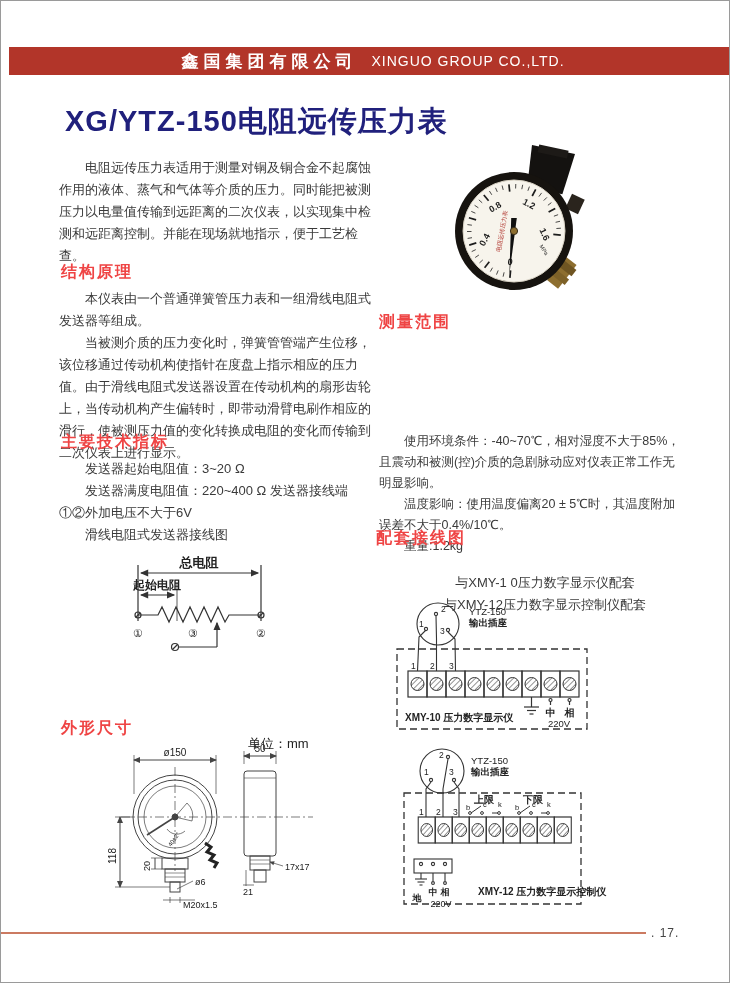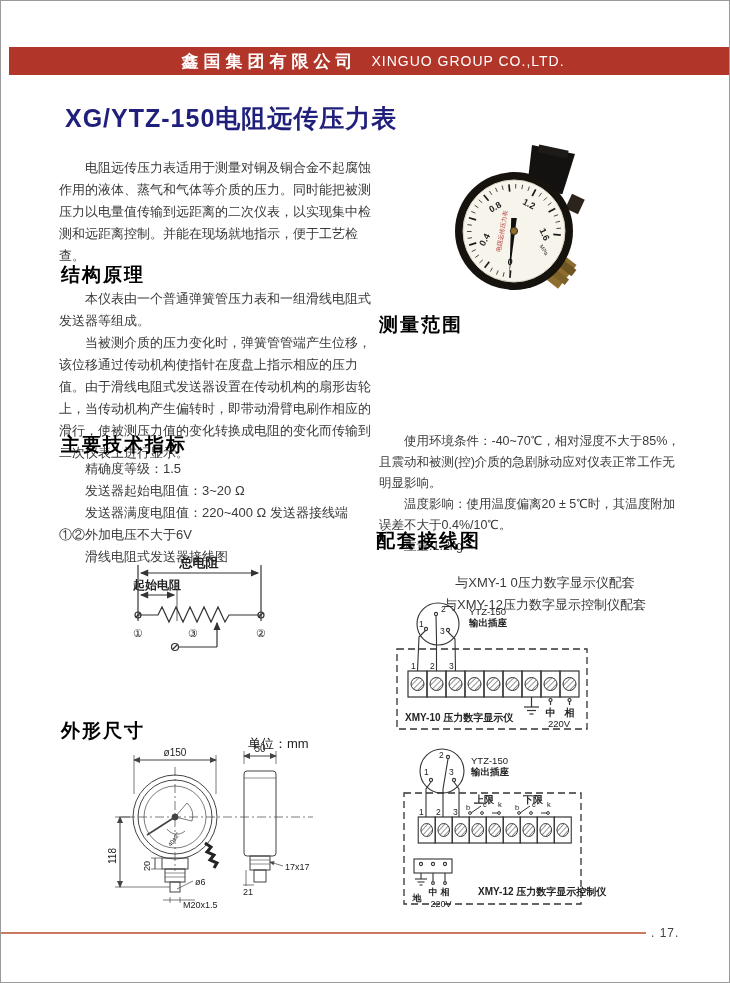--- a/index.html
+++ b/index.html
@@ -3,22 +3,22 @@
 <meta charset="utf-8">
 <style>
   html,body{margin:0;padding:0;background:#e8e8e8;}
   #page{position:relative;width:730px;height:983px;background:#fff;border:1px solid #9a9a9a;
         box-sizing:border-box;overflow:hidden;font-family:"Liberation Sans",sans-serif;}
   .abs{position:absolute;}
   .banner{top:46px;left:8px;width:100%;height:28px;background:#b23529;display:flex;
           align-items:center;justify-content:center;gap:14px;}
   .banner .cn{color:#fff;font-size:17px;font-weight:bold;letter-spacing:5px;}
   .banner .en{color:#fff;font-size:14px;letter-spacing:1px;}
-  .doc-title{left:64px;top:101px;font-size:25px;font-weight:bold;color:#20207c;letter-spacing:1px;}
-  .h2{font-size:19px;font-weight:bold;color:#000000;letter-spacing:2px;}
+  .doc-title{left:64px;top:101px;font-size:29px;font-weight:bold;color:#20207c;letter-spacing:1px;}
+  .h2{font-size:16px;font-weight:bold;color:#ef4444;letter-spacing:2px;}
   .body-text{font-size:13px;line-height:22px;color:#3a3a3a;}
   p.para{margin:0;text-indent:2em;}
   .leftcol{left:58px;width:313px;}
   .rtable{left:378px;width:282px;font-size:12px;color:#333;text-align:center;}
   .rtable .hd{border-top:1px solid #8a8a8a;border-bottom:1px solid #8a8a8a;height:18px;line-height:18px;}
   .rtable .row{border-bottom:1px solid #8a8a8a;padding:2px 0;line-height:15px;}
   .pageno{font-size:12px;color:#444;letter-spacing:1px;}
   .footline{top:931px;left:0;width:645px;height:2px;background:#cb7a61;}
   svg text{font-family:"Liberation Sans",sans-serif;}
 </style>
@@ -39,21 +39,20 @@
   </div>
 
   <div class="abs h2" style="left:60px;top:261px;">结构原理</div>
   <div class="abs leftcol body-text" style="top:287px;">
     <p class="para">本仪表由一个普通弹簧管压力表和一组滑线电阻式发送器等组成。</p>
     <p class="para">当被测介质的压力变化时，弹簧管管端产生位移，该位移通过传动机构使指针在度盘上指示相应的压力值。由于滑线电阻式发送器设置在传动机构的扇形齿轮上，当传动机构产生偏转时，即带动滑臂电刷作相应的滑行，使被测压力值的变化转换成电阻的变化而传输到二次仪表上进行显示。</p>
   </div>
 
   <div class="abs h2" style="left:60px;top:431px;">主要技术指标</div>
   <div class="abs leftcol body-text" style="top:457px;">
-    <p class="para">精确度等级：1.5</p>
     <p class="para">发送器起始电阻值：3~20 Ω</p>
     <p class="para">发送器满度电阻值：220~400 Ω 发送器接线端①②外加电压不大于6V</p>
     <p class="para">滑线电阻式发送器接线图</p>
   </div>
 
   <svg class="abs" style="left:85px;top:552px;" width="228" height="112" viewBox="0 0 228 112">
     <defs>
       <marker id="arR" markerWidth="8" markerHeight="8" refX="6" refY="3" orient="auto">
         <path d="M0,0 L7,3 L0,6 z" fill="#333"></path>
       </marker>

